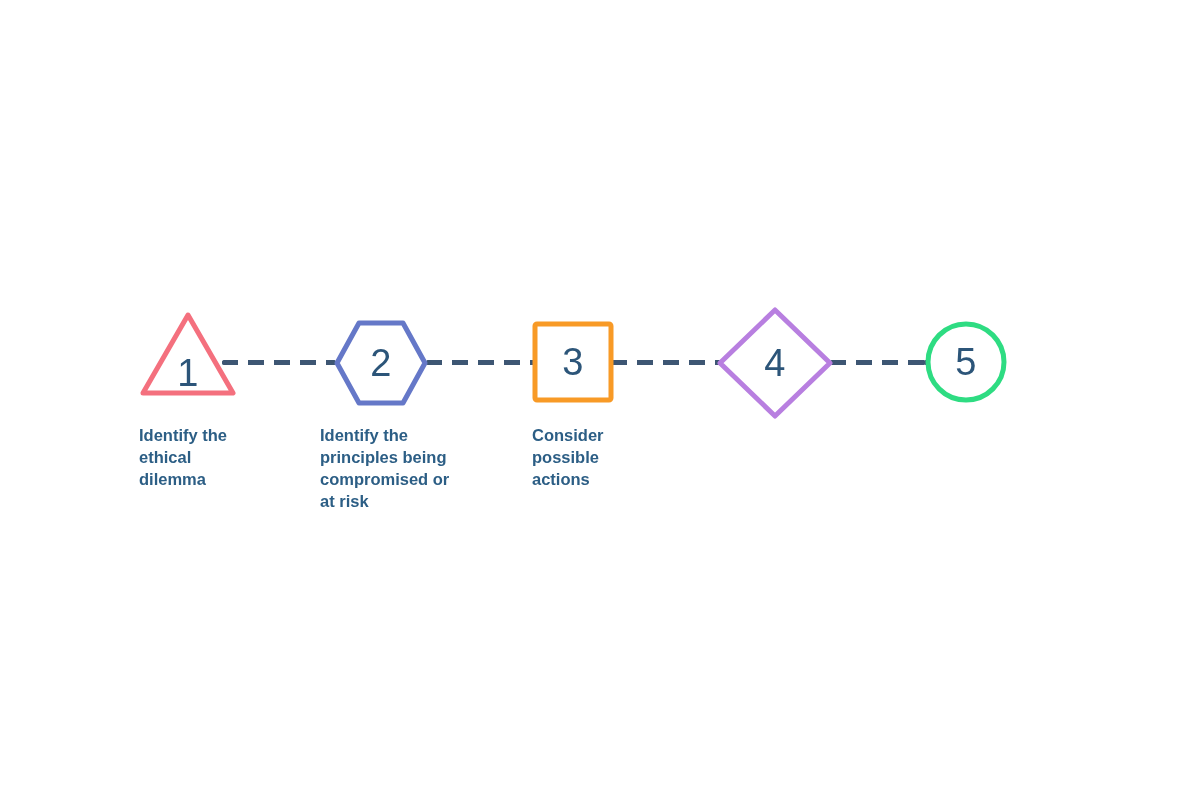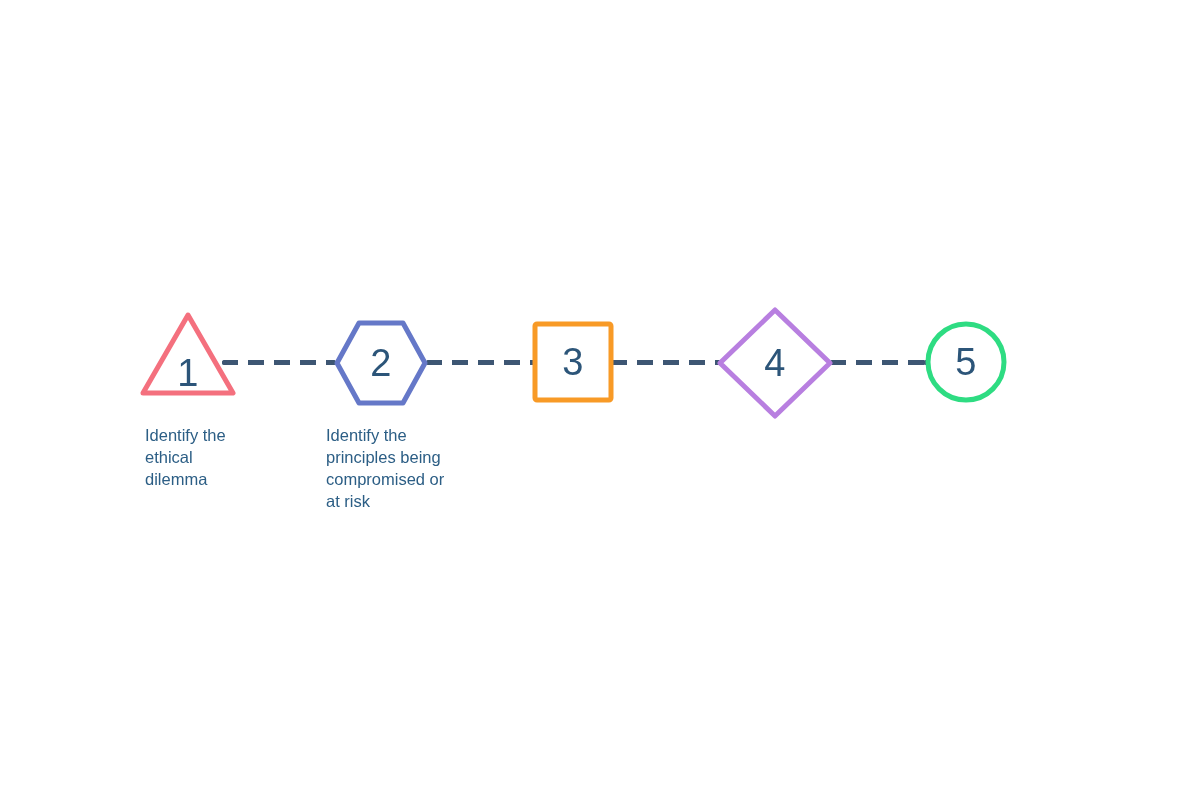--- a/index.html
+++ b/index.html
@@ -74,23 +74,22 @@
     padding-bottom: 6px;
     box-sizing: border-box;
   }
 
   
   .caption {
     position: absolute;
     font-size: 16.5px;
     line-height: 22px;
     color: #2c5e85;
-    font-weight: 400;
+    font-weight: 700;
     white-space: pre-line;
-    margin-left: 6px;
   }
 </style>
 </head>
 <body>
 
 <div id="canvas">
 
   <div class="connector" style="left:222px; top:360px; width:114px;">
     <span class="cap left"></span>
     <span class="cap right"></span>
@@ -131,20 +130,23 @@
 principles being
 compromised or
 at risk</div>
 
   <div class="node" style="left:531px; top:320px; width:84px; height:84px;">
     <svg width="84" height="84" viewBox="0 0 84 84" aria-hidden="true">
       <rect x="4" y="4" width="76" height="76" rx="2" ry="2" fill="none" stroke="#f89a26" stroke-width="5" stroke-linejoin="round"></rect>
     </svg>
     <div class="node-number">3</div>
   </div>
+  <div class="caption" style="left:532px; top:424px; width:170px;">Consider
+possible
+actions</div>
 
   <div class="node" style="left:716px; top:306px; width:118px; height:114px;">
     <svg width="118" height="114" viewBox="0 0 118 114" aria-hidden="true">
       <polygon points="59,4 114,57 59,110 4,57" fill="none" stroke="#b87fe0" stroke-width="5" stroke-linejoin="round" stroke-linecap="round"></polygon>
     </svg>
     <div class="node-number">4</div>
   </div>
 
   <div class="node" style="left:924px; top:320px; width:84px; height:84px;">
     <svg width="84" height="84" viewBox="0 0 84 84" aria-hidden="true">

